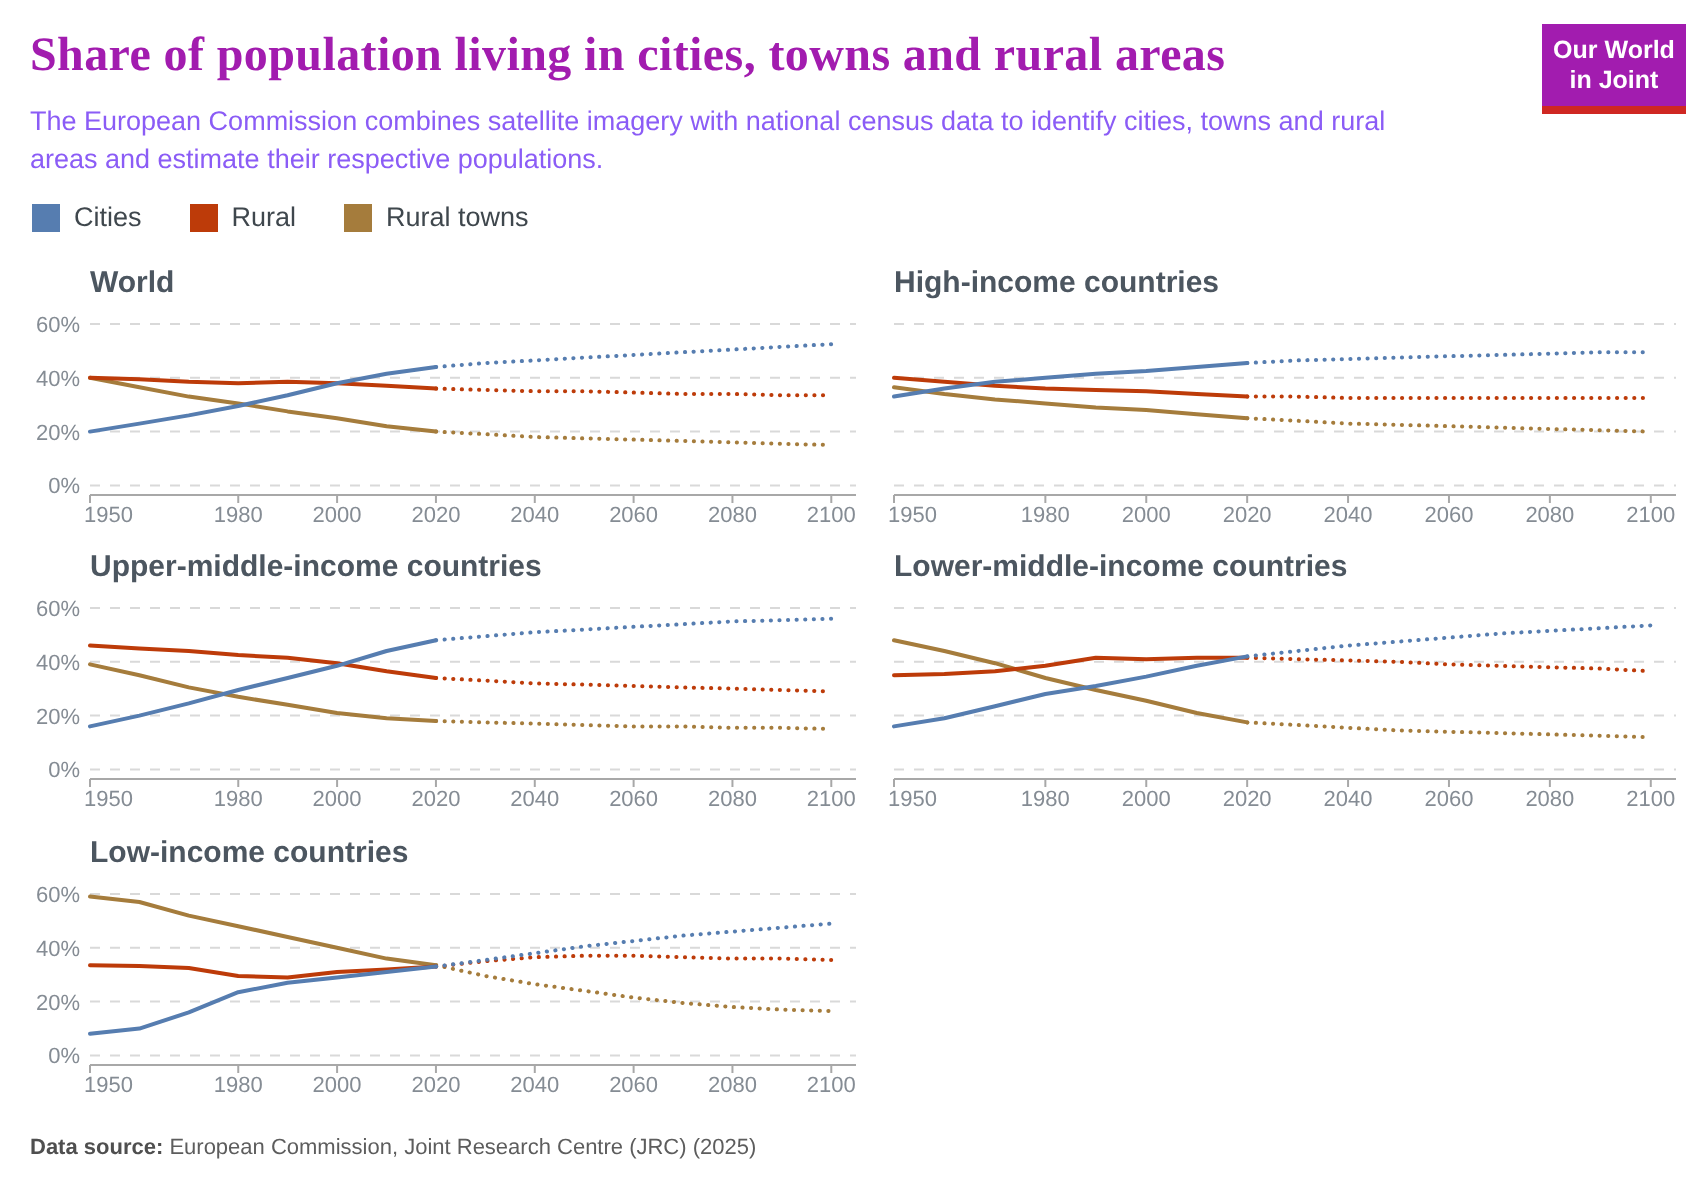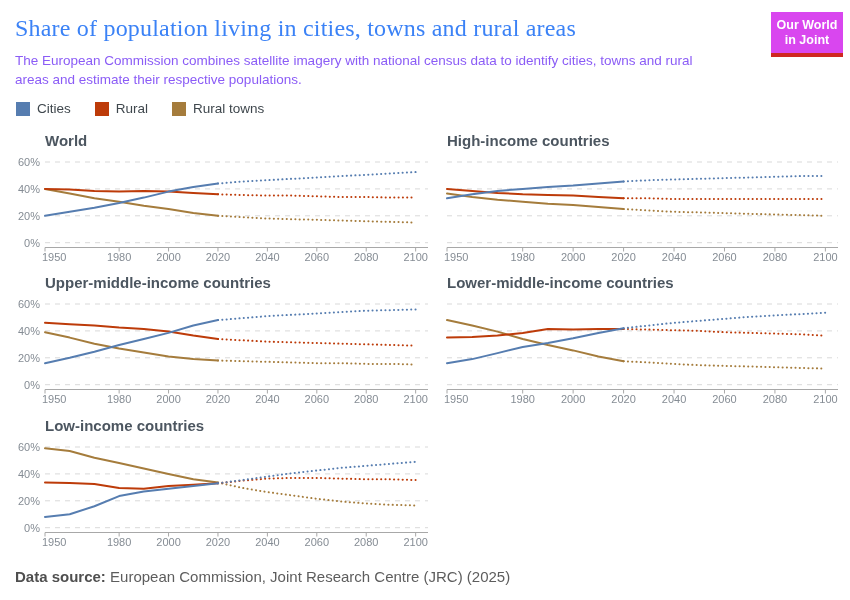--- a/index.html
+++ b/index.html
@@ -1,42 +1,42 @@
 <!DOCTYPE html>
 <html><head>
 <meta charset="utf-8">
 <style>
   * { margin:0; padding:0; box-sizing:border-box; }
   html,body { width:850px; height:600px; background:#ffffff; overflow:hidden;
               font-family:"Liberation Sans", sans-serif; }
   #frame { position:relative; width:850px; height:600px; background:#fff; }
 
   .page-title { position:absolute; left:15px; top:15px; width:730px;
-    font-family:"Liberation Serif", serif; font-weight:400; font-size:24px;
-    color:#3b82f6; letter-spacing:0.2px; }
+    font-family:"Liberation Serif", serif; font-weight:700; font-size:24px;
+    color:#a21caf; letter-spacing:0.2px; }
   .subtitle { position:absolute; left:15px; top:51px; width:712px;
     font-size:13.5px; line-height:19px; color:#8b5cf6; }
 
   .owid-logo { position:absolute; top:12px; right:7px; width:72px;
-    background:#d946ef; border-bottom:4px solid #cf2722;
+    background:#a21caf; border-bottom:4px solid #cf2722;
     padding:6px 4px 5px 4px; text-align:center; }
   .owid-logo .l { color:#ffffff; font-size:12.5px; font-weight:700; line-height:15px; }
 
   .legend { position:absolute; left:16px; top:101px; display:flex; gap:24px; align-items:flex-end; }
   .legend-item { display:flex; align-items:center; gap:7px; }
   .legend-swatch { width:14px; height:14px; display:inline-block; }
   .legend-label { font-size:13.5px; color:#3f474d; }
 
   .chart-panel { position:absolute; }
   svg text { font-family:"Liberation Sans", sans-serif; }
   .panel-title-text { font-size:15px; font-weight:600; fill:#4c5660; }
   .tick-label { font-size:11px; fill:#858c94; }
 
   .footer { position:absolute; left:15px; right:15px; top:568px;
-    display:flex; justify-content:space-between; font-size:15px; color:#5d5d5d;text-align:right; }
+    display:flex; justify-content:space-between; font-size:11px; color:#5d5d5d;text-align:right; }
   .footer b { font-weight:700; color:#4f4f4f; }
 </style>
 </head>
 <body>
 
 <div id="frame">
 
   <h1 class="page-title">Share of population living in cities, towns and rural areas</h1>
 
   <div class="owid-logo">

